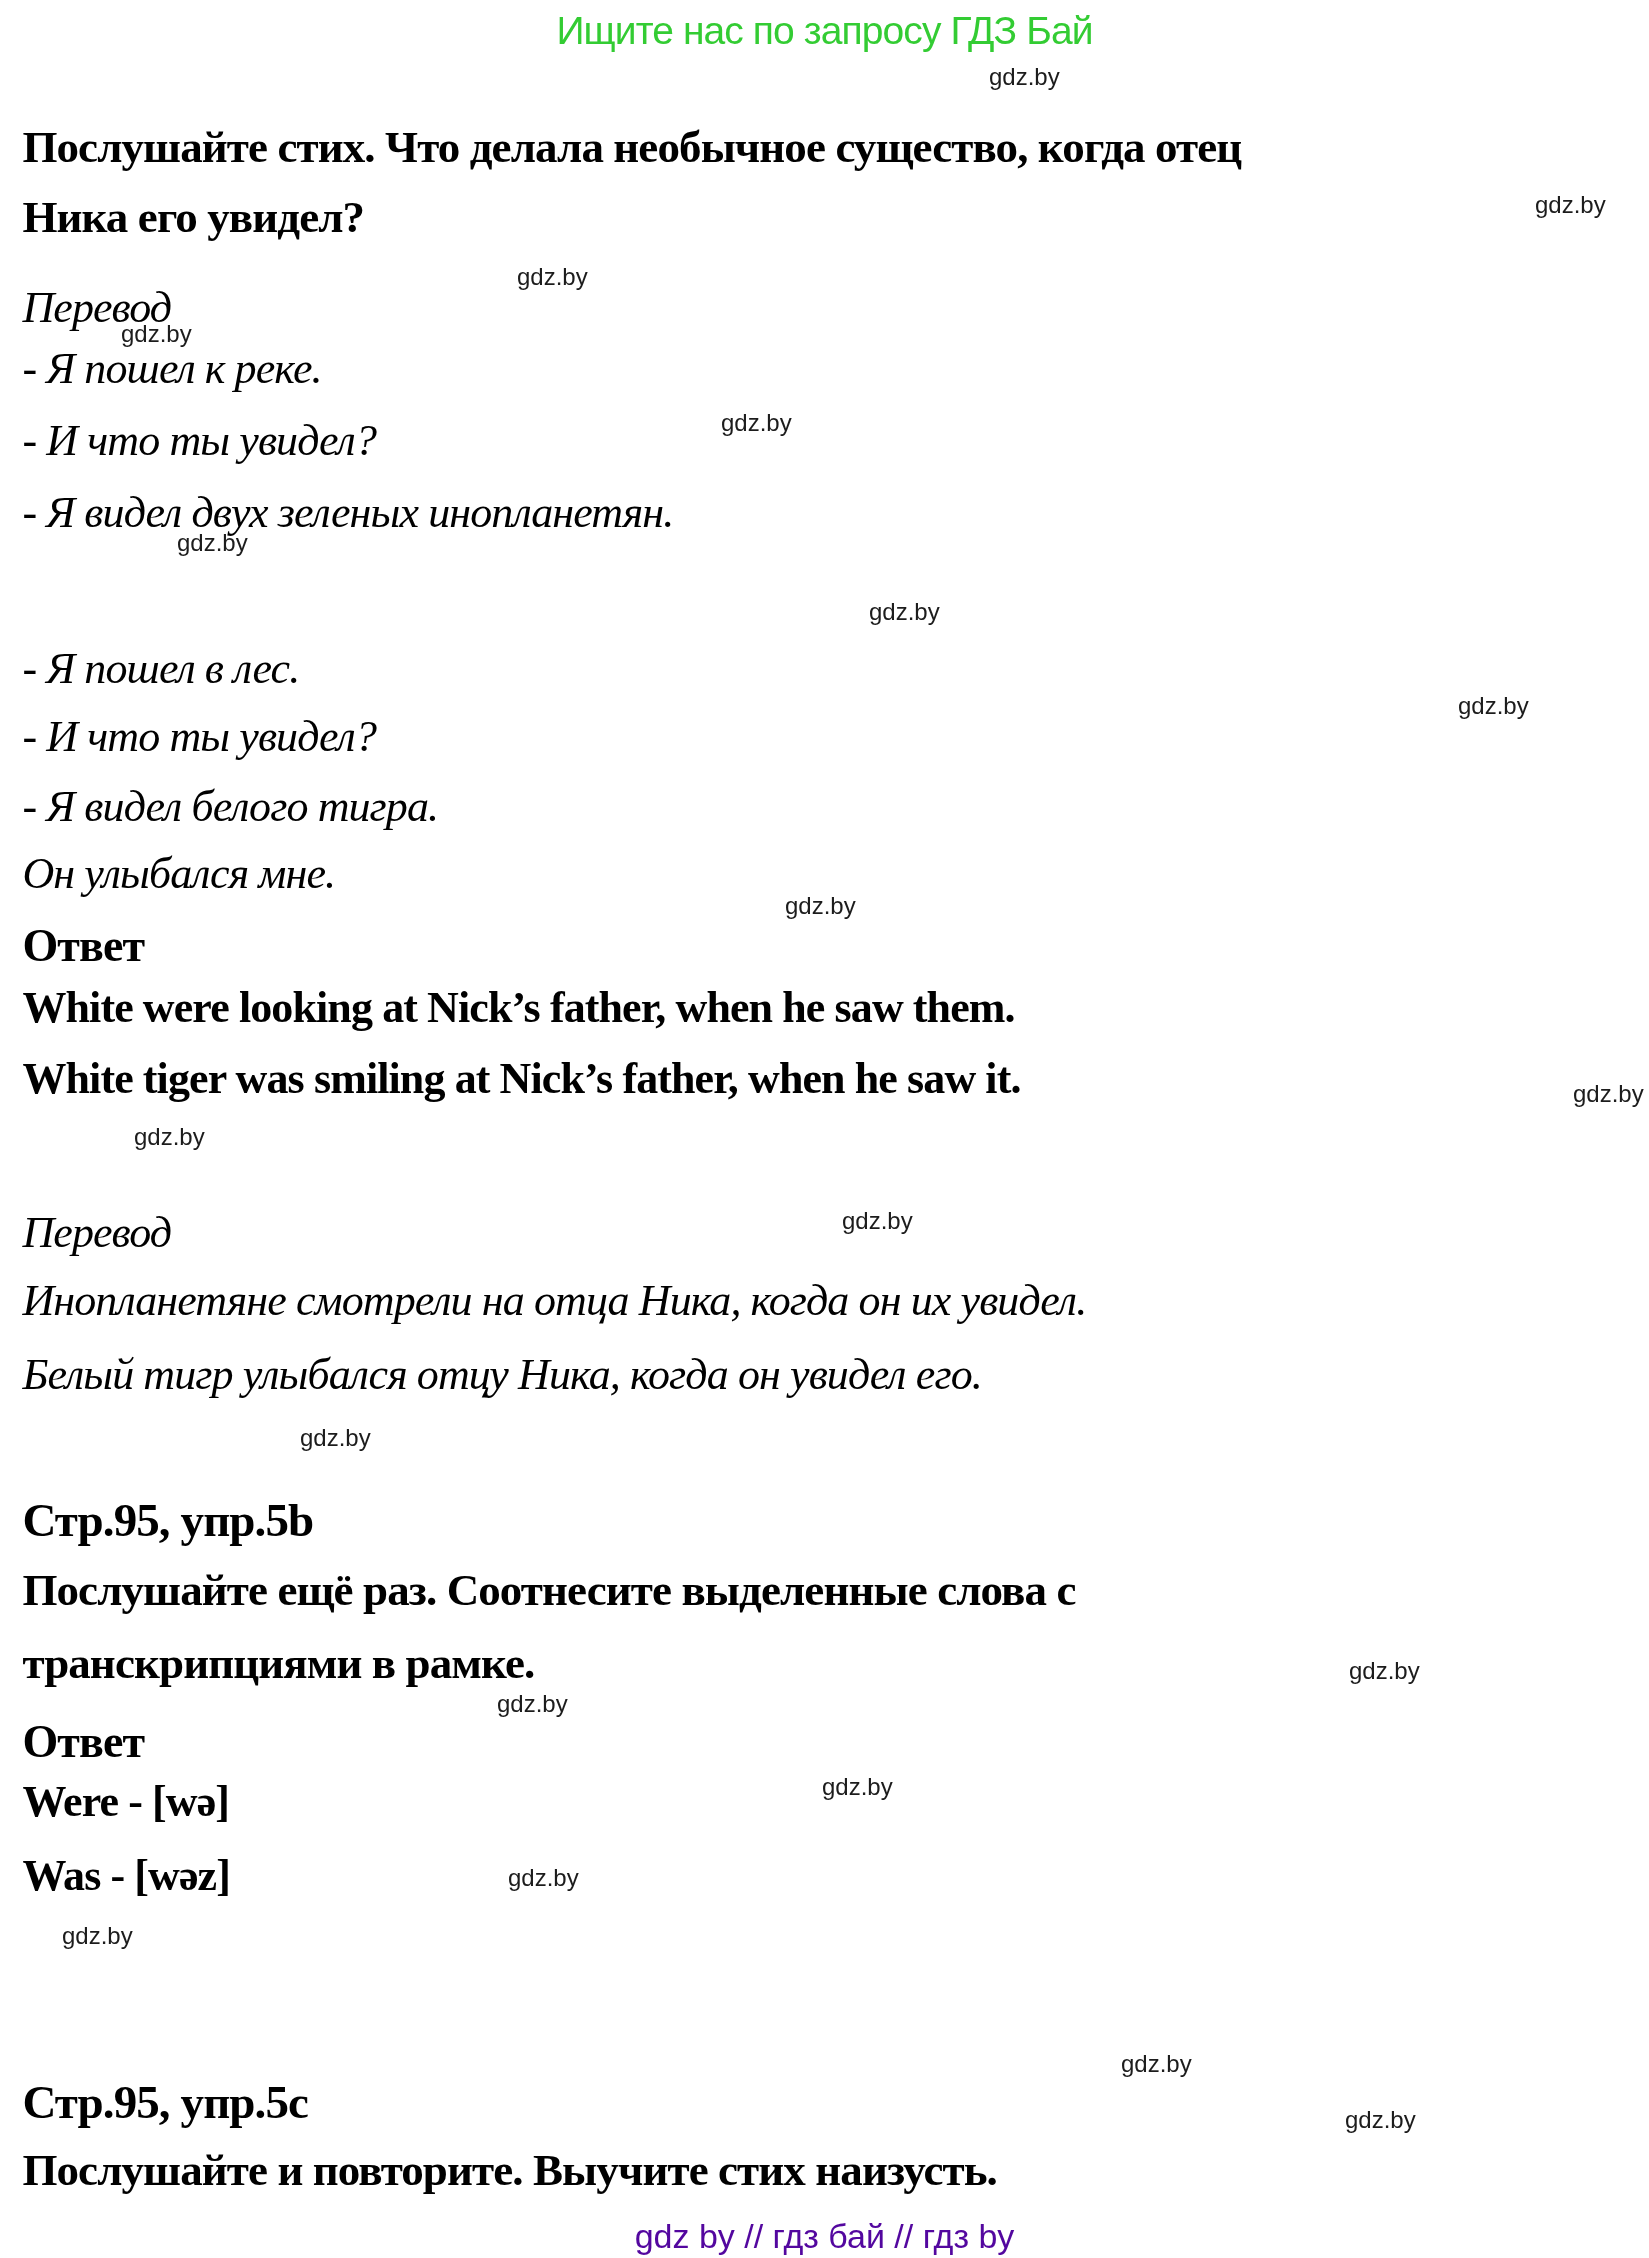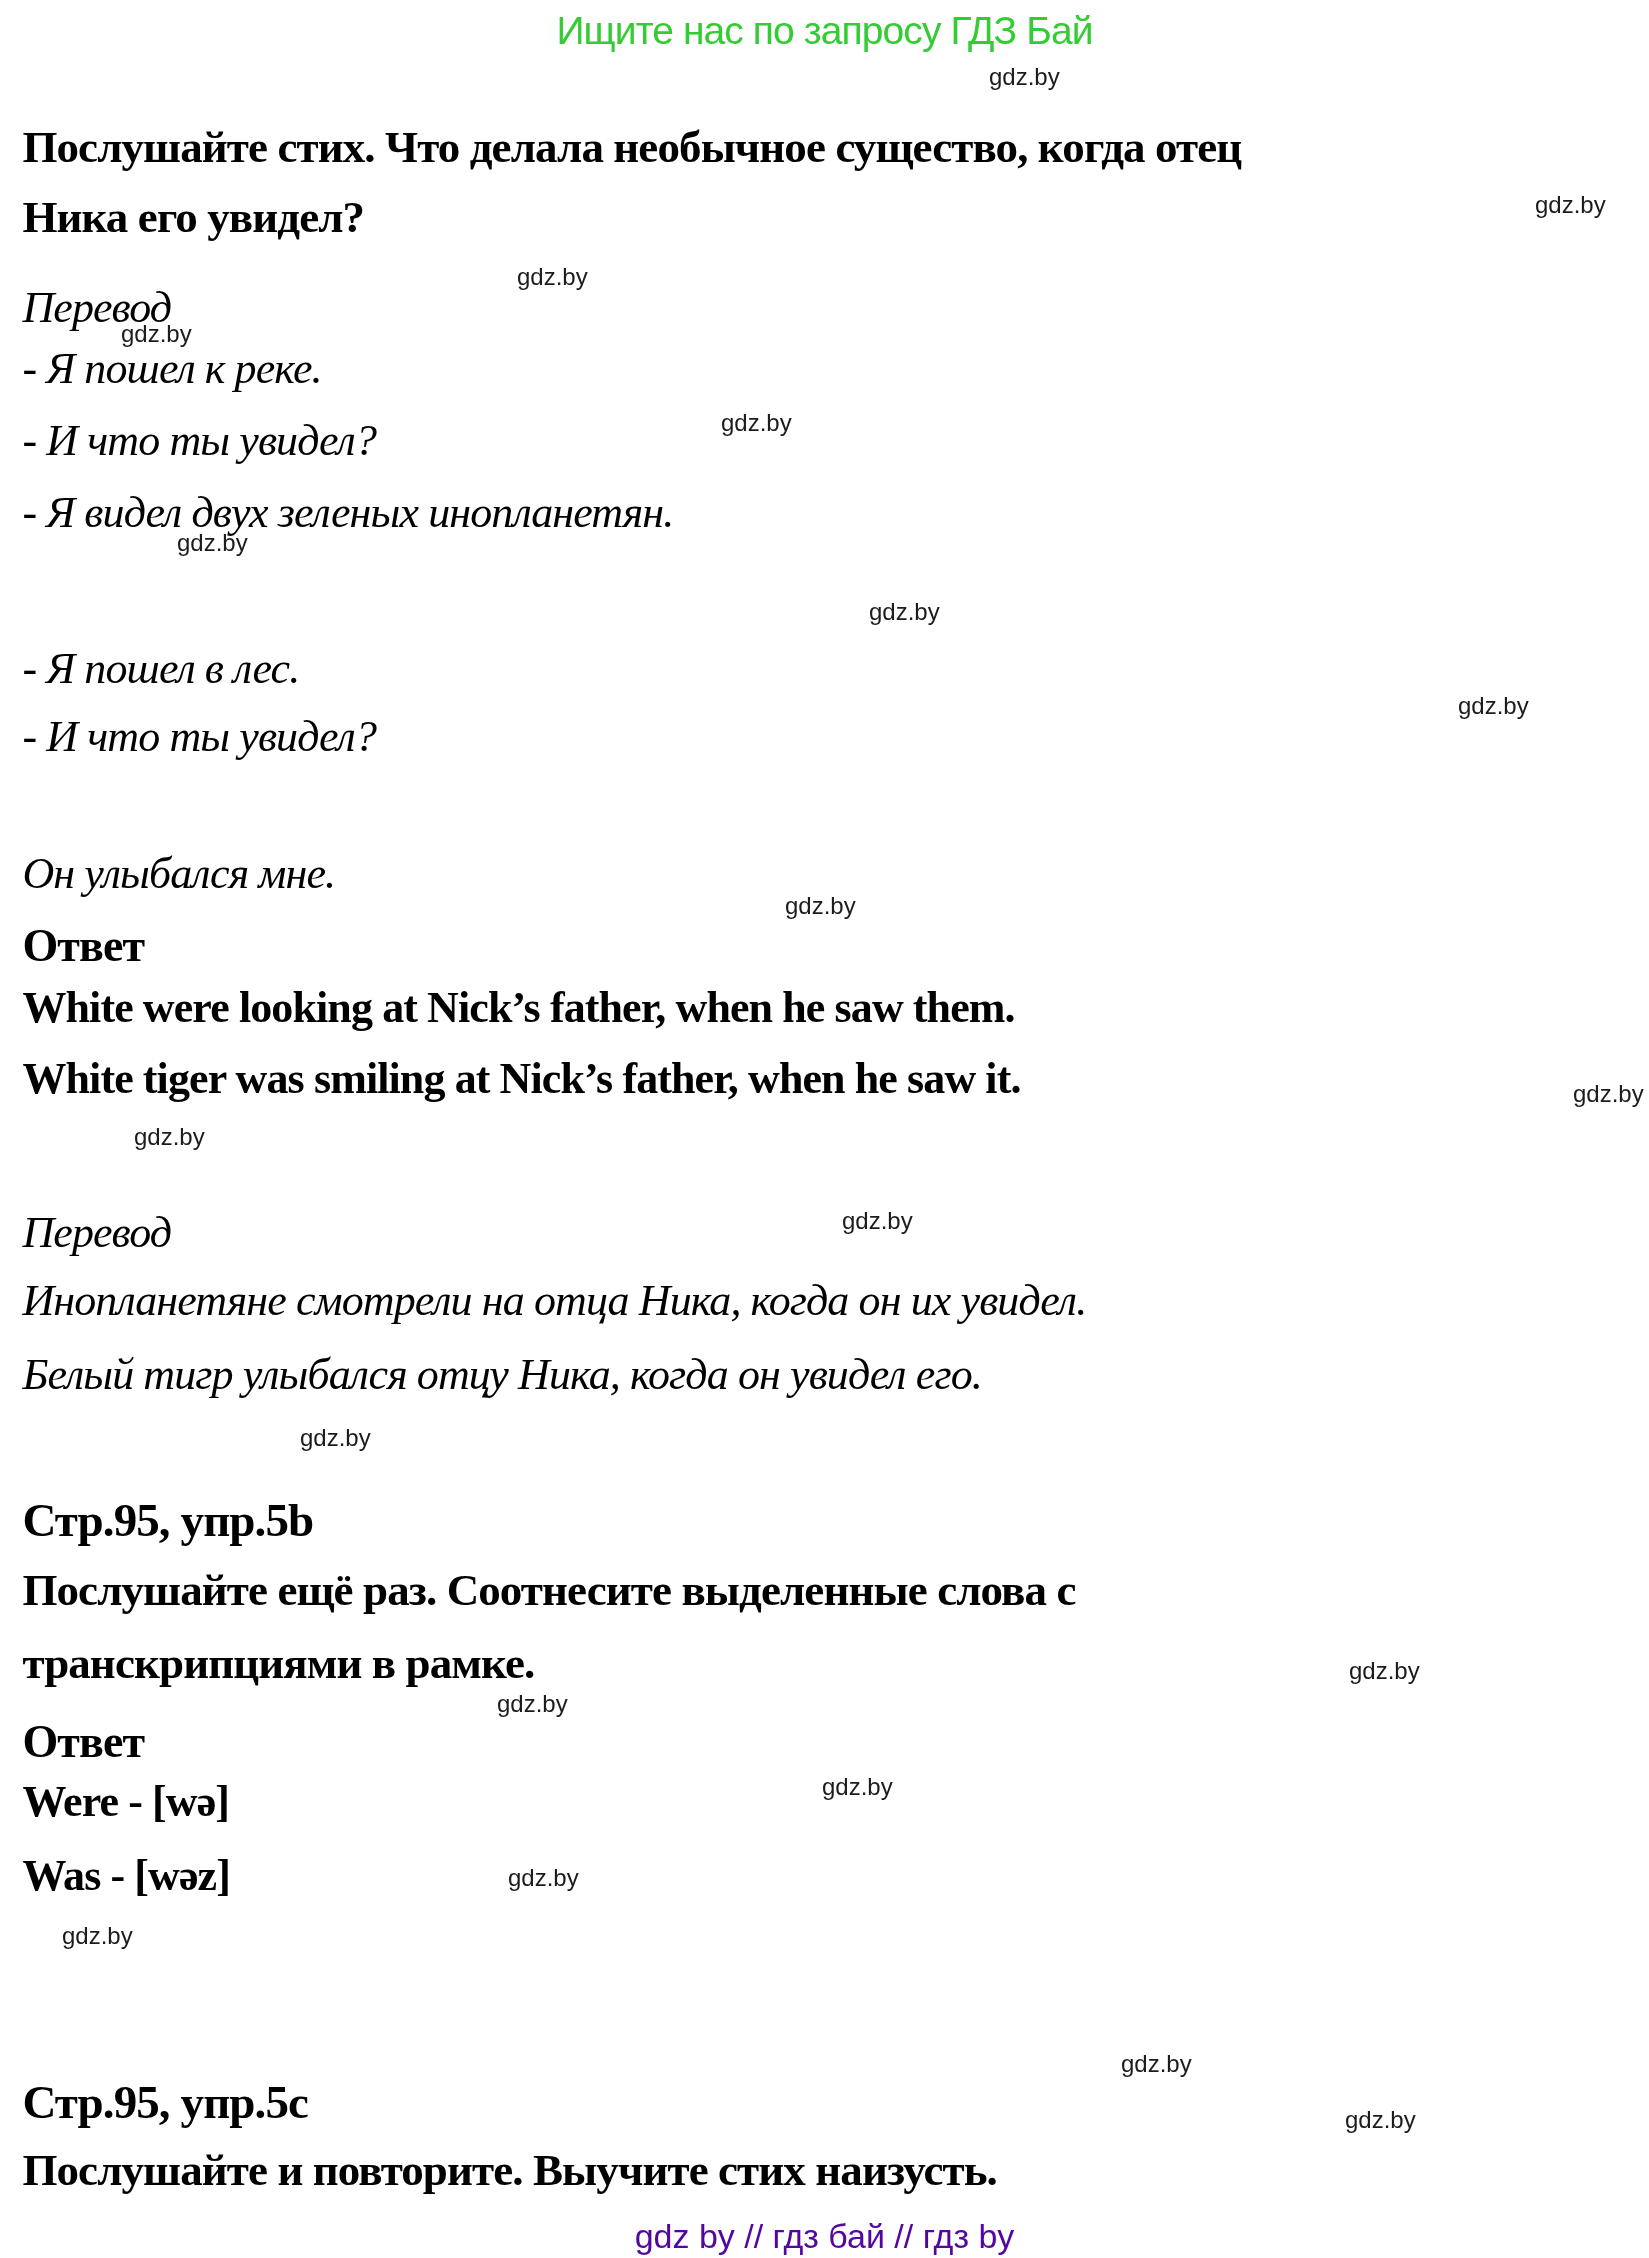--- a/index.html
+++ b/index.html
@@ -77,20 +77,21 @@
   <div class="line task" style="top:191px">Ника его увидел?</div>
   <div class="line task" style="top:121px">Послушайте стих. Что делала необычное существо, когда отец</div>
 
   <div class="line ital" style="top:282px">Перевод</div>
 
   <div class="line ital" style="top:343px">- Я пошел к реке.</div>
   <div class="line ital" style="top:415px">- И что ты увидел?</div>
   <div class="line ital" style="top:487px">- Я видел двух зеленых инопланетян.</div>
   <div class="line ital" style="top:643px">- Я пошел в лес.</div>
   <div class="line ital" style="top:711px">- И что ты увидел?</div>
+  <div class="line ital" style="top:781px">- Я видел белого тигра.</div>
   <div class="line ital" style="top:848px">Он улыбался мне.</div>
 
   <div class="line answer-label" style="top:912px">Ответ</div>
   <div class="line eng" style="top:982px">White were looking at Nick’s father, when he saw them.</div>
   <div class="line eng" style="top:1053px">White tiger was smiling at Nick’s father, when he saw it.</div>
 
   <div class="line ital" style="top:1207px">Перевод</div>
   <div class="line ital" style="top:1275px">Инопланетяне смотрели на отца Ника, когда он их увидел.</div>
   <div class="line ital" style="top:1349px">Белый тигр улыбался отцу Ника, когда он увидел его.</div>
 

